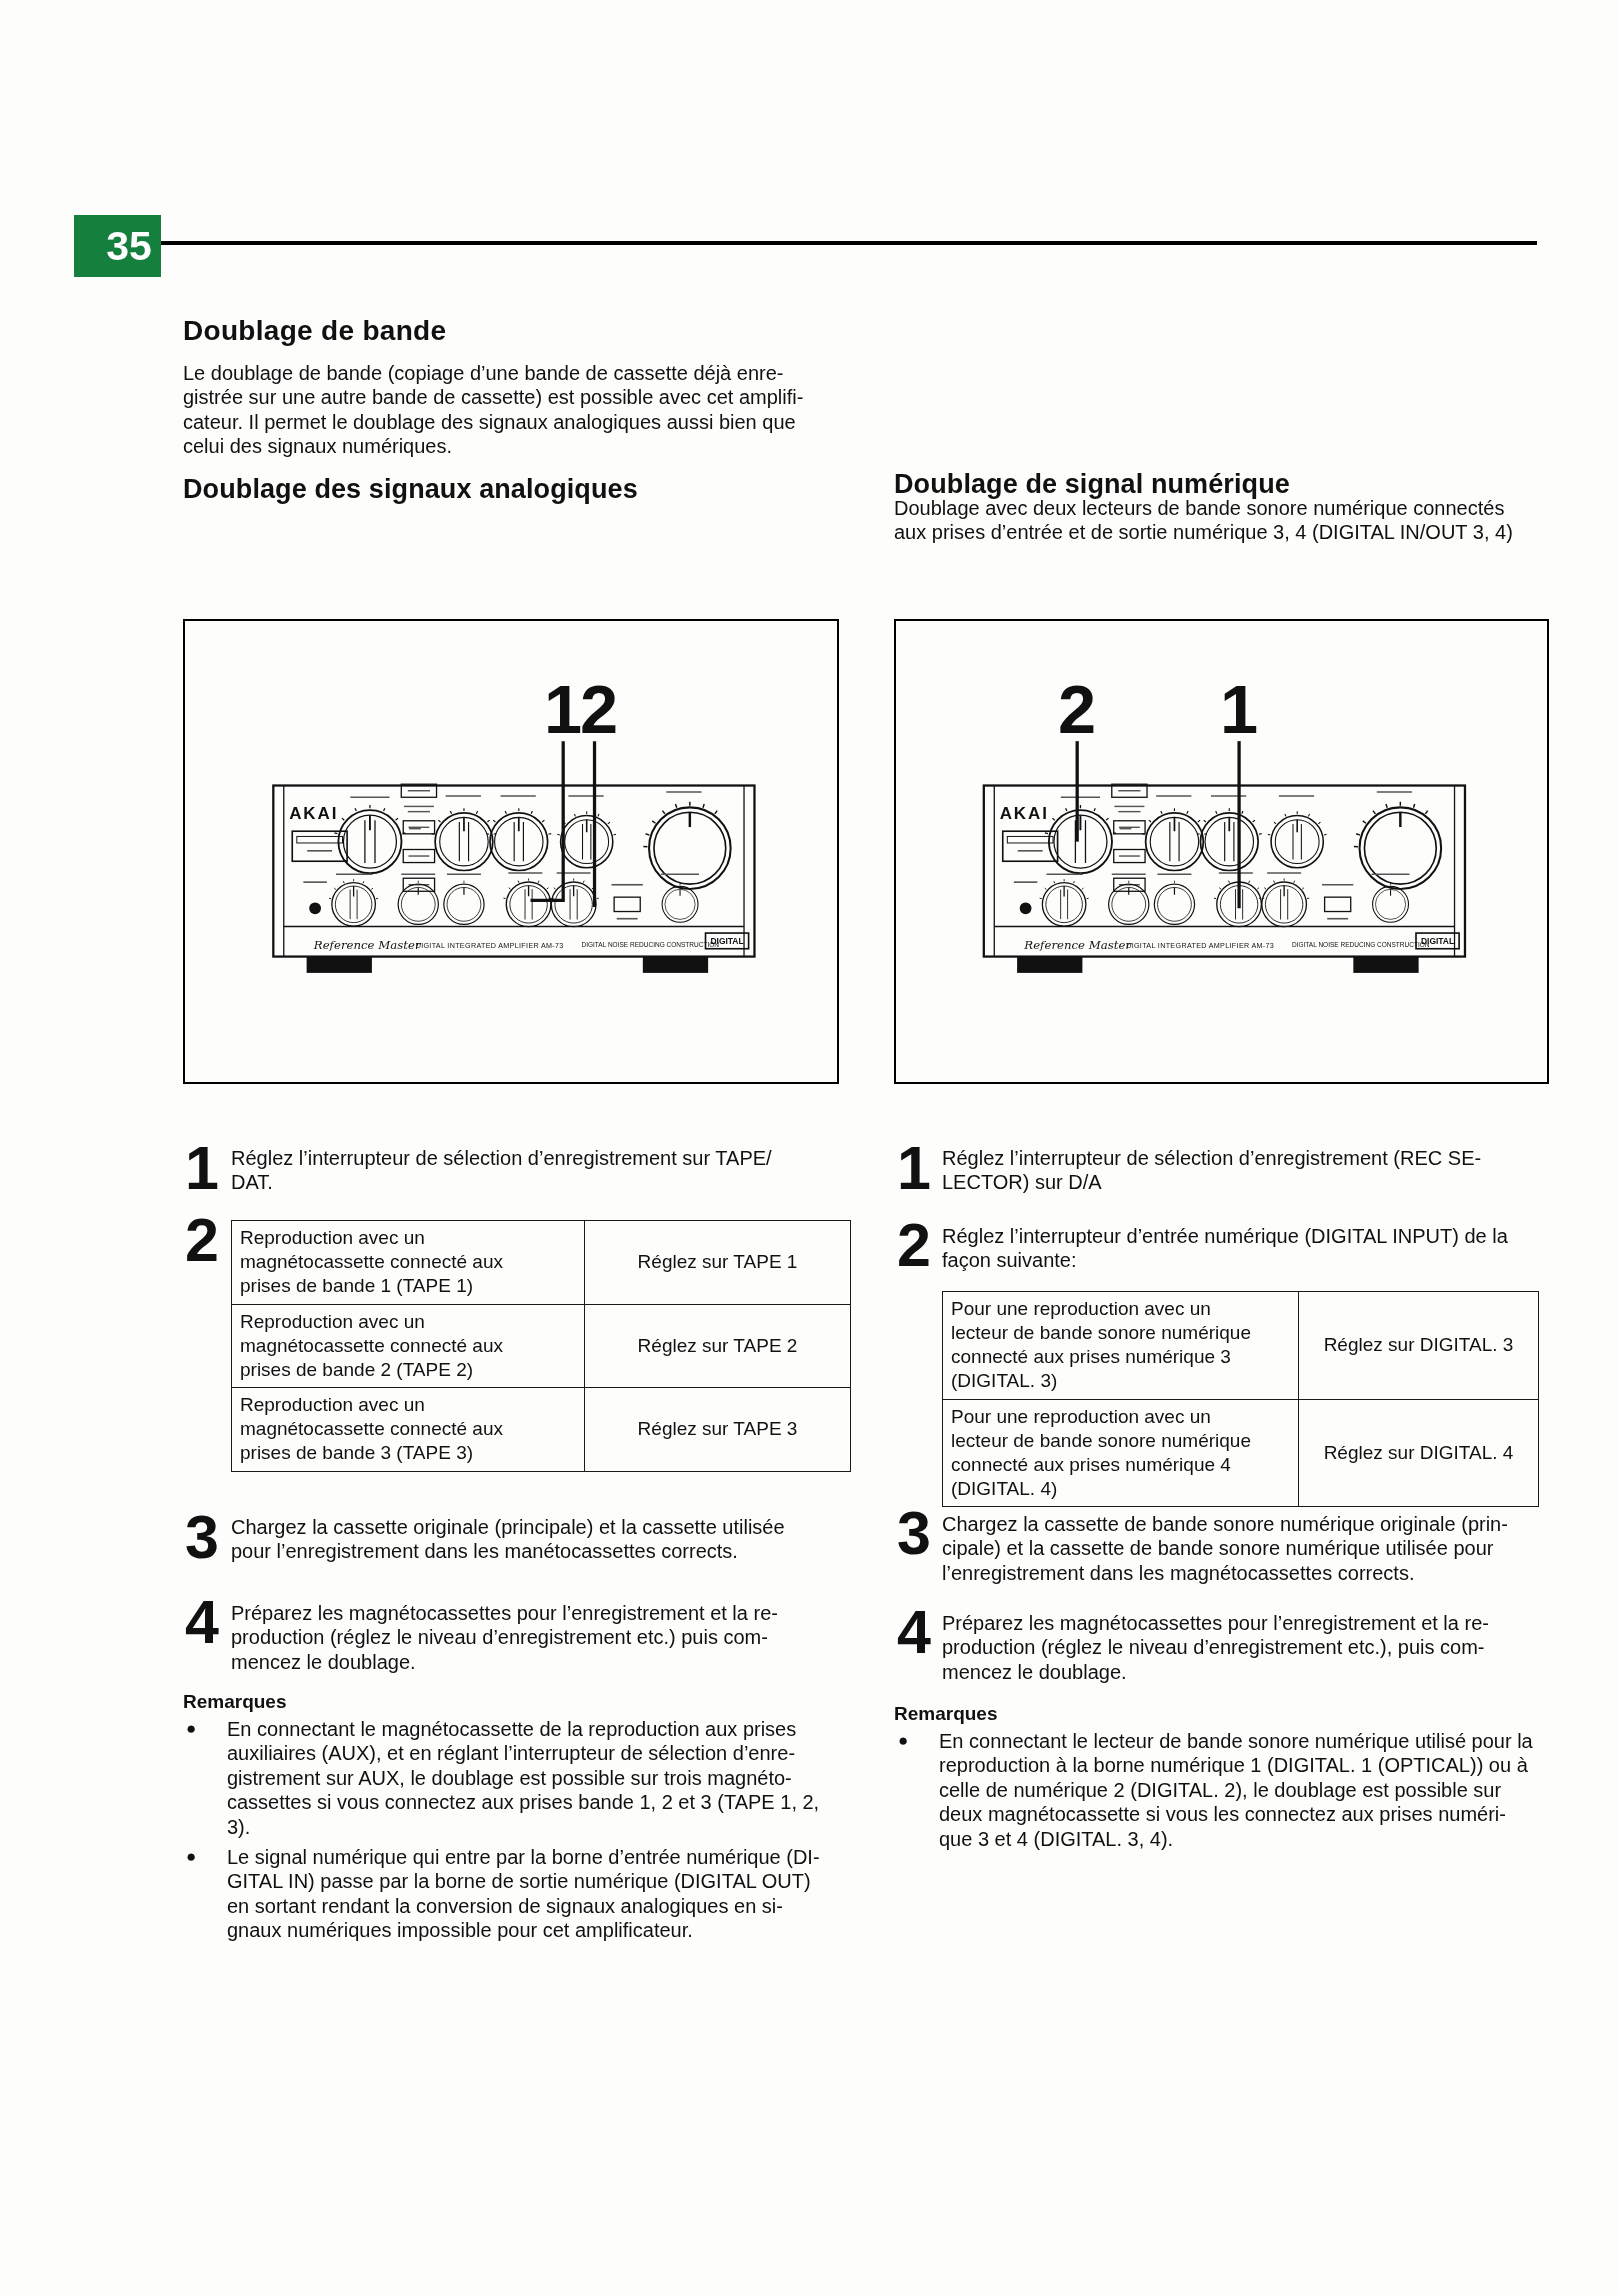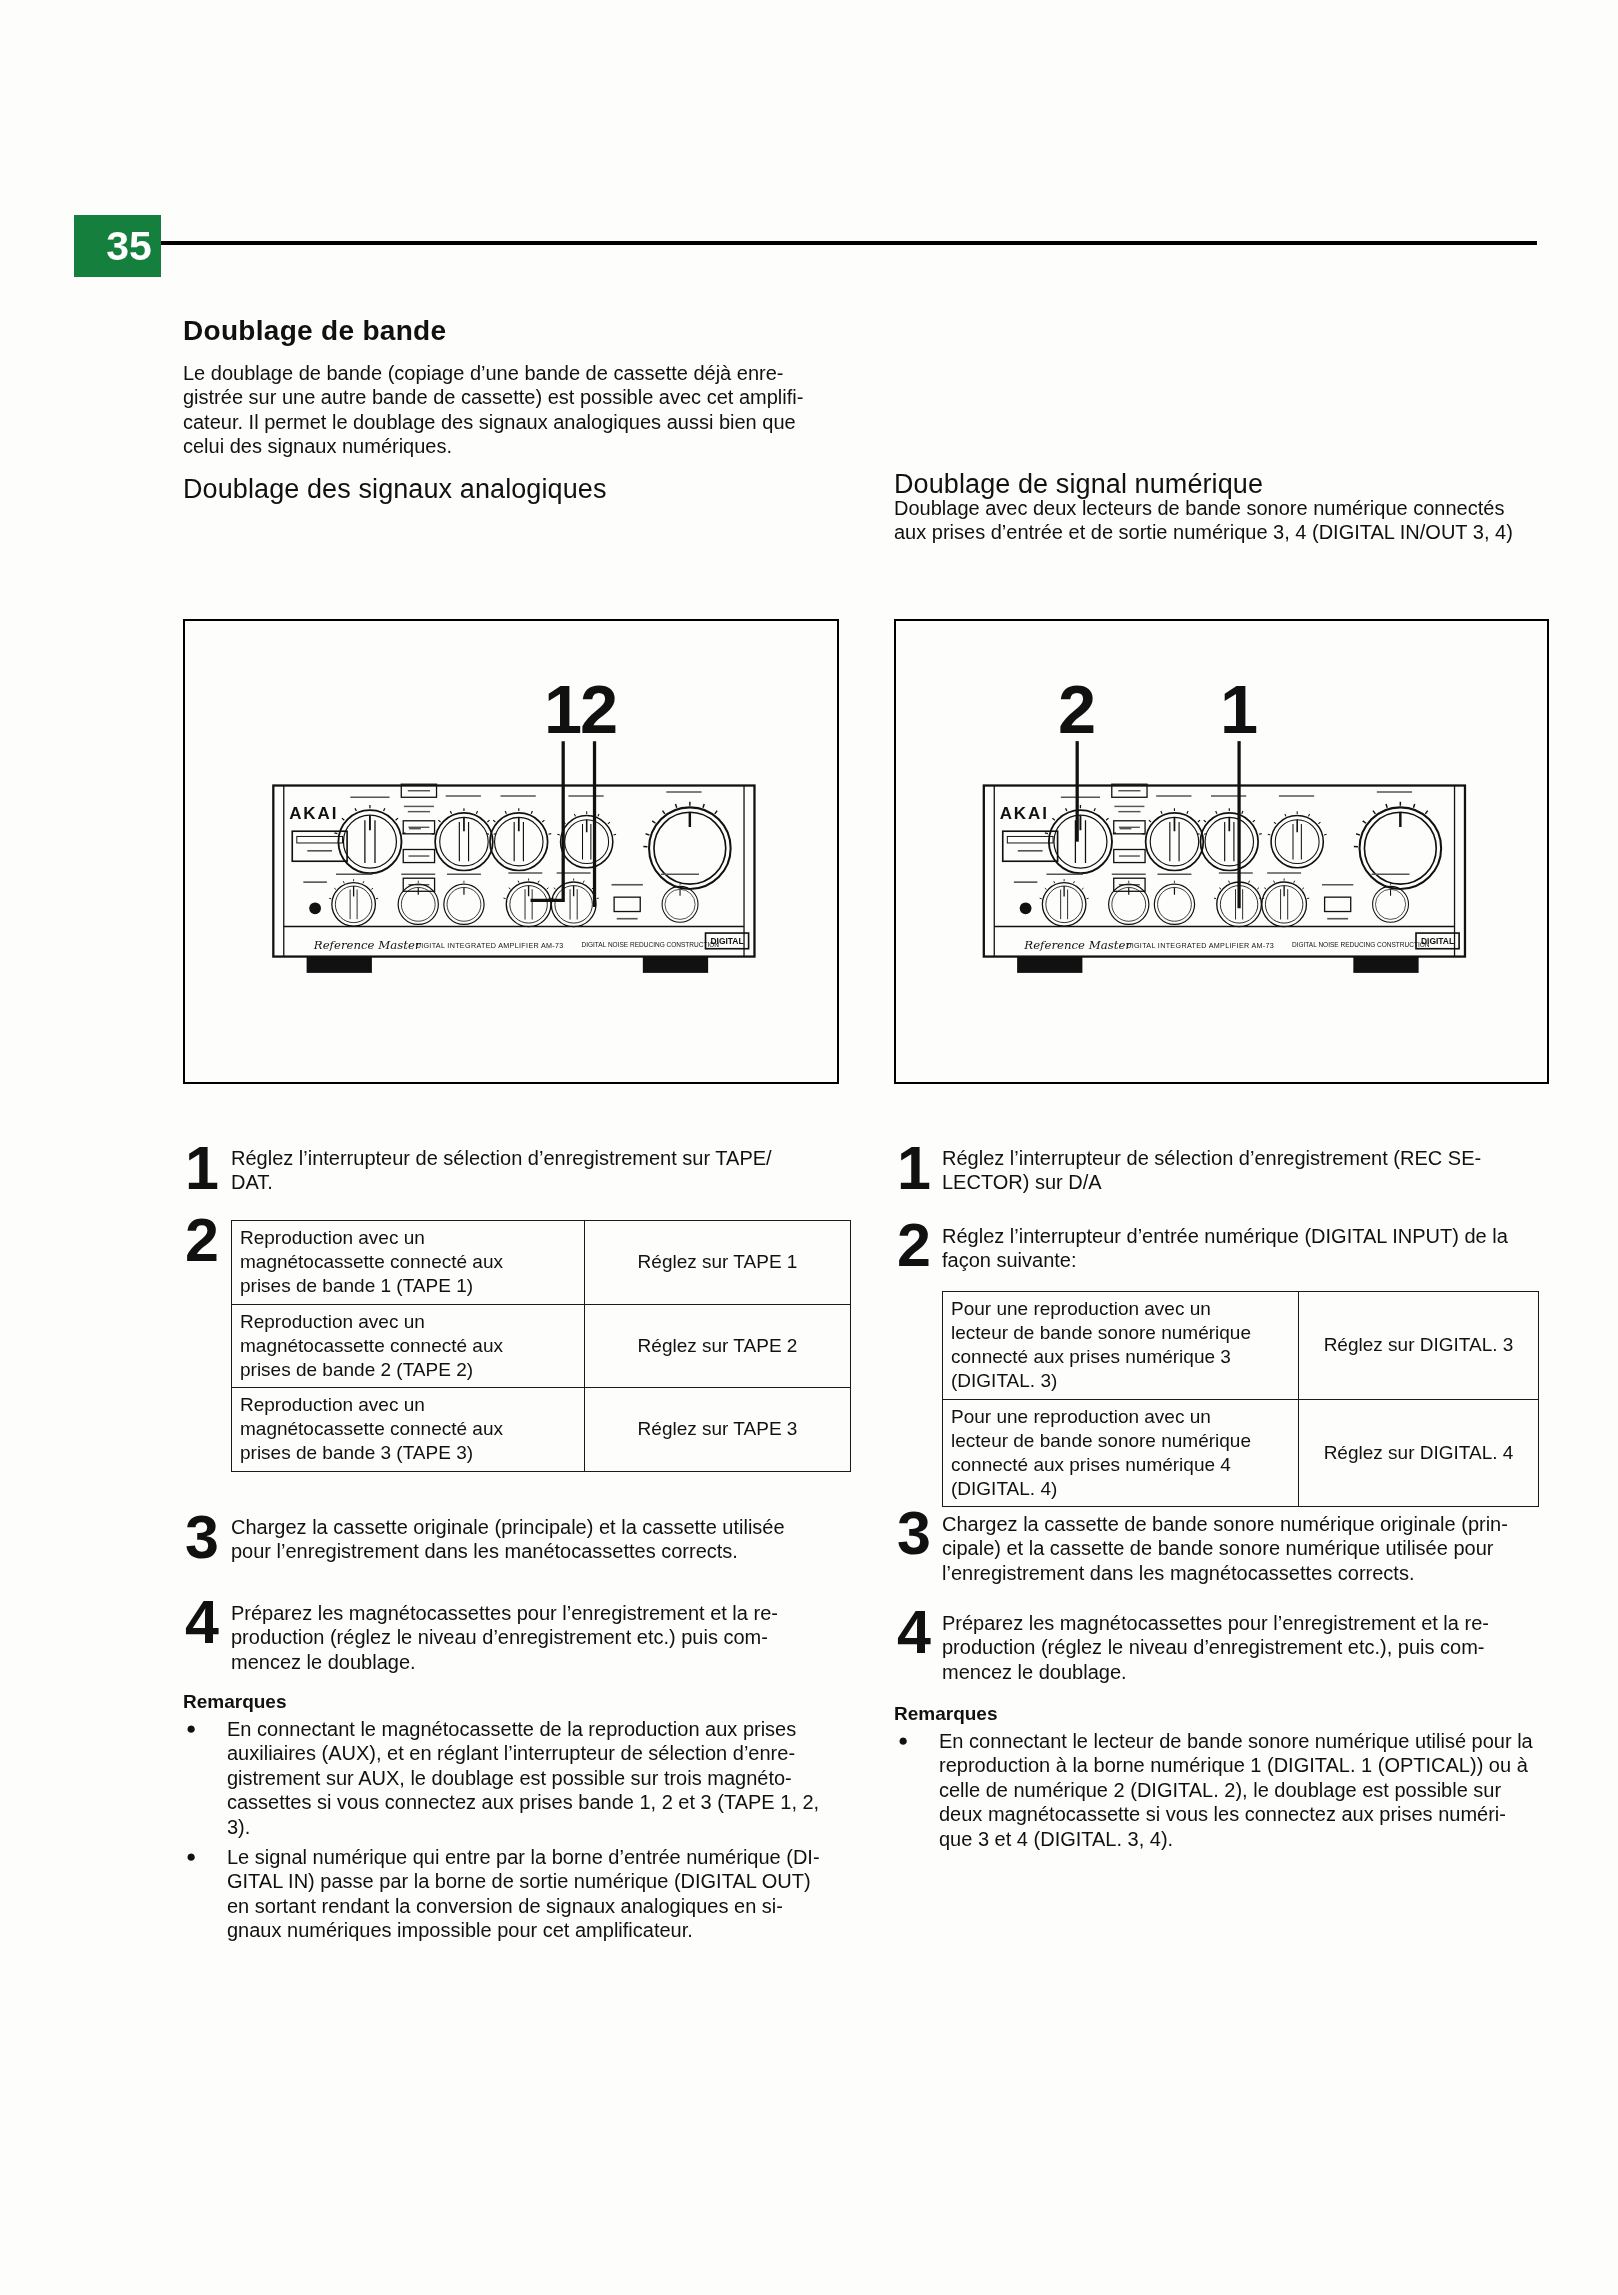--- a/index.html
+++ b/index.html
@@ -3,21 +3,21 @@
 <meta charset="utf-8">
 <style>
   html,body{margin:0;padding:0;background:#e8e8e8;}
   #page{position:relative;width:1619px;height:2295px;background:#fdfdfc;
         font-family:"Liberation Sans",sans-serif;color:#111;overflow:hidden;}
   .abs{position:absolute;}
   .pre{white-space:pre-line;}
   .badge{background:#15803d;color:#fff;font-weight:bold;text-align:right;}
   .rule{background:#000;}
   .h1{font-weight:bold;font-size:28px;letter-spacing:0.3px;}
-  .h2{font-weight:normal;font-size:27px;letter-spacing:0.1px;}
+  .h2{font-weight:bold;font-size:27px;letter-spacing:0.1px;}
   .body-txt{font-size:20px;line-height:24.4px;}
   .step-num{font-weight:bold;font-size:61px;line-height:53px;}
   .notes-title{font-weight:bold;font-size:19px;}
   .note{display:flex;}
   .note .bdot{width:41px;flex:0 0 41px;font-size:17px;line-height:24.4px;}
   .figbox{border:2px solid #000;background:#fdfdfc;}
   .tbl{display:table;border-collapse:collapse;background:#fdfdfc;}
   .tr{display:table-row;}
   .c{display:table-cell;border:1.6px solid #1a1a1a;padding:5.3px 8px;
      font-size:19px;line-height:24px;vertical-align:middle;}

